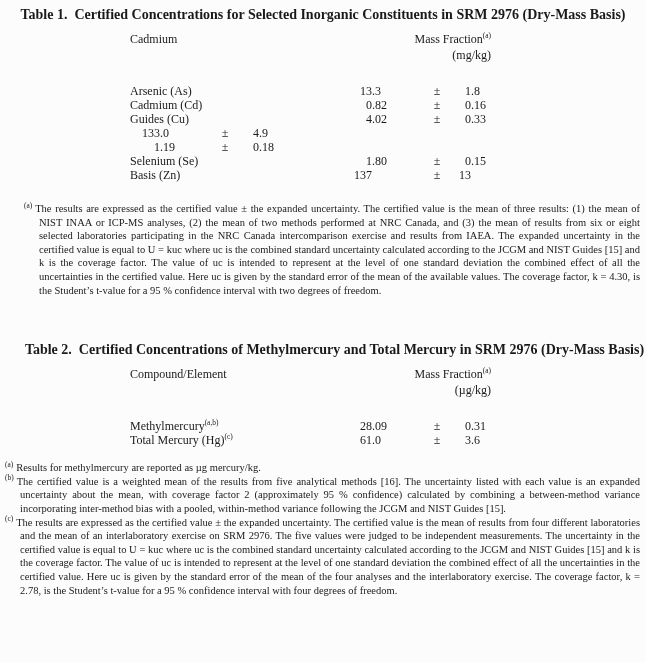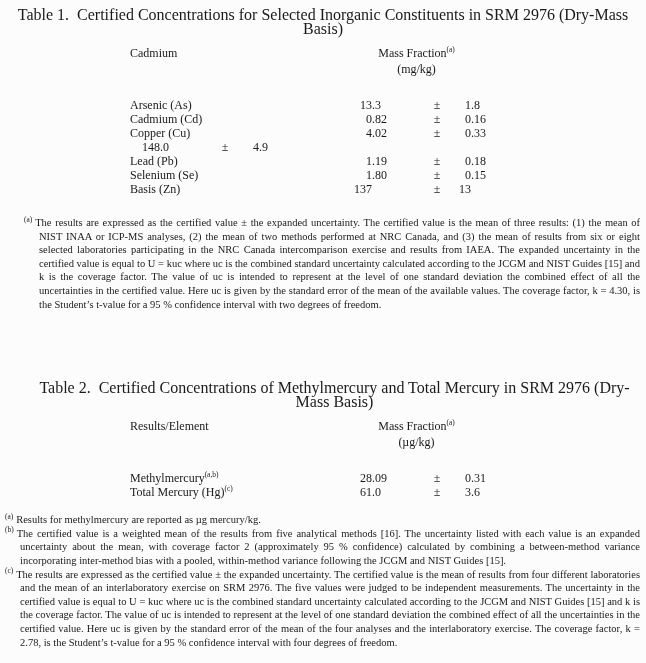--- a/index.html
+++ b/index.html
@@ -10,32 +10,33 @@
     background: #fcfcfc;
     color: #1a1a1a;
     font-family: "Liberation Serif", serif;
     box-sizing: border-box;
     padding-top: 8px;
     overflow: hidden;
     position: relative;
   }
   .tbl-title {
     text-align: center;
-    font-size: 16px;
+    font-size: 14px;
     line-height: 14px;
     white-space: pre-wrap;
-  }
-  .tbl-title.t2 { margin-top: 70px; padding-left: 23px; }
+    font-weight: bold;
+  }
+  .tbl-title.t2 { margin-top: 46px; padding-left: 23px; }
   .tbl { margin-left: 130px; font-size: 12px; }
   .tbl.t1 { margin-top: 9px; }
   .tbl.t2 { margin-top: 9px; }
   .hrow, .trow { display: flex; line-height: 16px; }
   .trow { line-height: 14px; }
   .el { width: 212px; white-space: nowrap; }
-  .vals-span { width: 149px; text-align: center; white-space: nowrap; }
+  .vals-span { width: 149px; text-align: right; white-space: nowrap; }
   .tbody { margin-top: 21px; }
   .vnum, .unum { display: inline-flex; align-items: center; }
   .dint { display: inline-block; text-align: right; }
   .dfrac { display: inline-block; text-align: left; }
   .vnum .dint { width: 30px; }
   .vnum .dfrac { width: 20px; }
   .pm { width: 30px; margin-left: 30px; text-align: center; }
   .unum .dint { width: 19px; }
   .unum .dfrac { width: 20px; }
   sup.marker, sup.inline-sup {
@@ -90,44 +91,43 @@
             <span class="dint">0</span>
             <span class="dfrac">.82</span>
           </span>
         <span class="pm">±</span>
         <span class="unum">
             <span class="dint">0</span>
             <span class="dfrac">.16</span>
           </span>
       </div>
       <div class="trow">
-        <span class="el">Copper (Cu)</span>
+        <span class="el">Guides (Cu)</span>
         <span class="vnum">
             <span class="dint">4</span>
             <span class="dfrac">.02</span>
           </span>
         <span class="pm">±</span>
         <span class="unum">
             <span class="dint">0</span>
             <span class="dfrac">.33</span>
           </span>
       </div>
       <div class="trow">
         <span class="vnum">
-            <span class="dint">148</span>
+            <span class="dint">133</span>
             <span class="dfrac">.0</span>
           </span>
         <span class="pm">±</span>
         <span class="unum">
             <span class="dint">4</span>
             <span class="dfrac">.9</span>
           </span>
       </div>
       <div class="trow">
-        <span class="el">Lead (Pb)</span>
         <span class="vnum">
             <span class="dint">1</span>
             <span class="dfrac">.19</span>
           </span>
         <span class="pm">±</span>
         <span class="unum">
             <span class="dint">0</span>
             <span class="dfrac">.18</span>
           </span>
       </div>
@@ -159,21 +159,21 @@
   </div>
 
   <div class="fnotes f1">
     <div class="fnote"><sup class="marker">(a)</sup><span>The results are expressed as the certified value ± the expanded uncertainty.  The certified value is the mean of three results: (1) the mean of NIST INAA or ICP-MS analyses, (2) the mean of two methods performed at NRC Canada, and (3) the mean of results from six or eight selected laboratories participating in the NRC Canada intercomparison exercise and results from IAEA. The expanded uncertainty in the certified value is equal to U = kuc where uc is the combined standard uncertainty calculated according to the JCGM and NIST Guides [15] and k is the coverage factor.  The value of uc is intended to represent at the level of one standard deviation the combined effect of all the uncertainties in the certified value. Here uc is given by the standard error of the mean of the available values.  The coverage factor, k = 4.30, is the Student’s t-value for a 95 % confidence interval with two degrees of freedom.</span></div>
   </div>
 
   <div class="tbl-title t2">Table 2.  Certified Concentrations of Methylmercury and Total Mercury in SRM 2976 (Dry-Mass Basis)</div>
 
   <div class="tbl t2">
     <div class="hrow">
-      <span class="el">Results/Element</span>
+      <span class="el">Compound/Element</span>
       <span class="vals-span"><span>Mass Fraction</span><sup class="inline-sup">(a)</sup></span>
     </div>
     <div class="hrow">
       <span class="el"></span>
       <span class="vals-span">(µg/kg)</span>
     </div>
 
     <div class="tbody">
       <div class="trow">
         <span class="el"><span>Methylmercury</span><sup class="inline-sup">(a,b)</sup></span>

